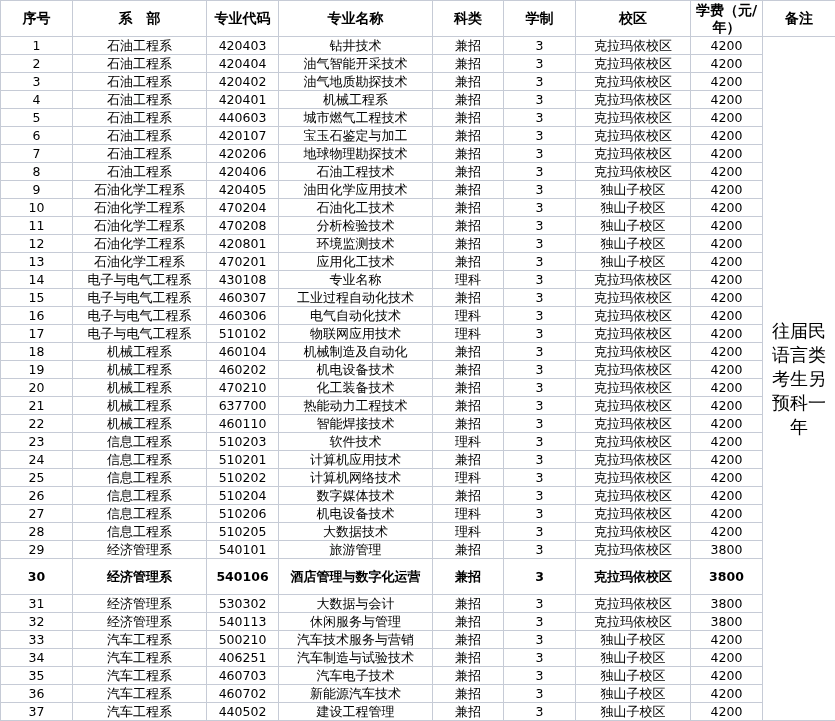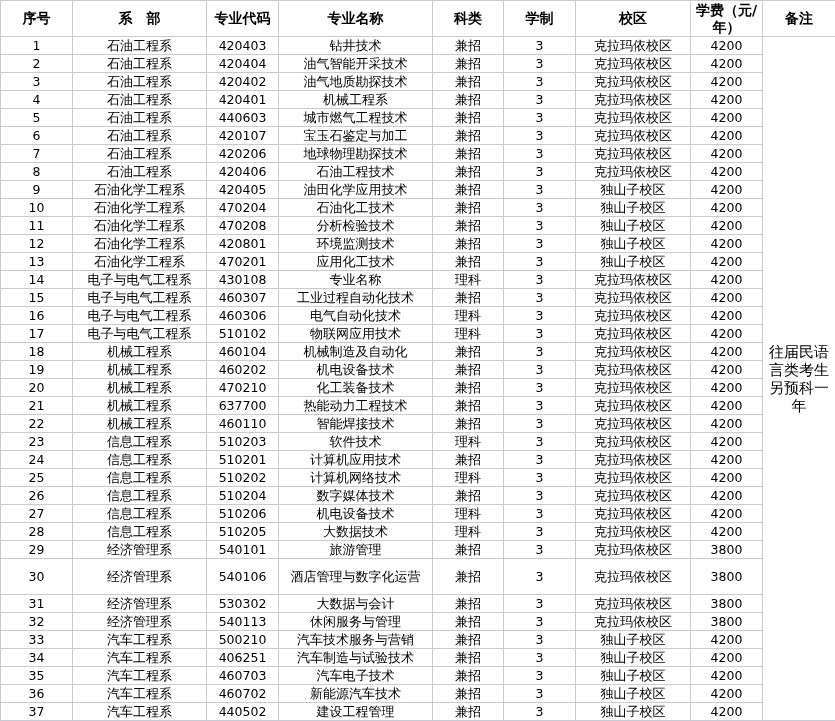--- a/index.html
+++ b/index.html
@@ -1,23 +1,23 @@
 <!DOCTYPE html>
 <html><head>
 <meta charset="utf-8">
 <style>
   html, body { margin:0; padding:0; background:#ffffff; }
   body { width:835px; height:721px; overflow:hidden; font-family:"DejaVu Sans", "Liberation Sans", sans-serif; color:#000; }
   table { border-collapse:collapse; table-layout:fixed; width:835px;padding-left:40px; }
   td, th { border:1px solid #c6cbd6; padding:0; text-align:center; vertical-align:middle; white-space:nowrap; overflow:hidden; font-size:13px; line-height:16px; }
   th { font-weight:bold; font-size:14px; height:35px; line-height:17px; white-space:normal; }
   td { height:17px; }
-  tr.tall td { height:35px; }
+  tr.tall td { height:35px;font-weight:bold; }
   td.wrap { white-space:normal; line-height:17px; }
-  td.remark { white-space:normal; font-size:15px; line-height:18px; padding:0 2px; vertical-align:middle; }
+  td.remark { white-space:normal; font-size:18px; line-height:24px; padding:0 2px; vertical-align:middle; }
   td.num { font-family:"DejaVu Sans", sans-serif; font-size:12.5px; }
 </style>
 </head>
 <body>
 
 <table>
   <colgroup>
     <col style="width:72px">
     <col style="width:134px">
     <col style="width:72px">

